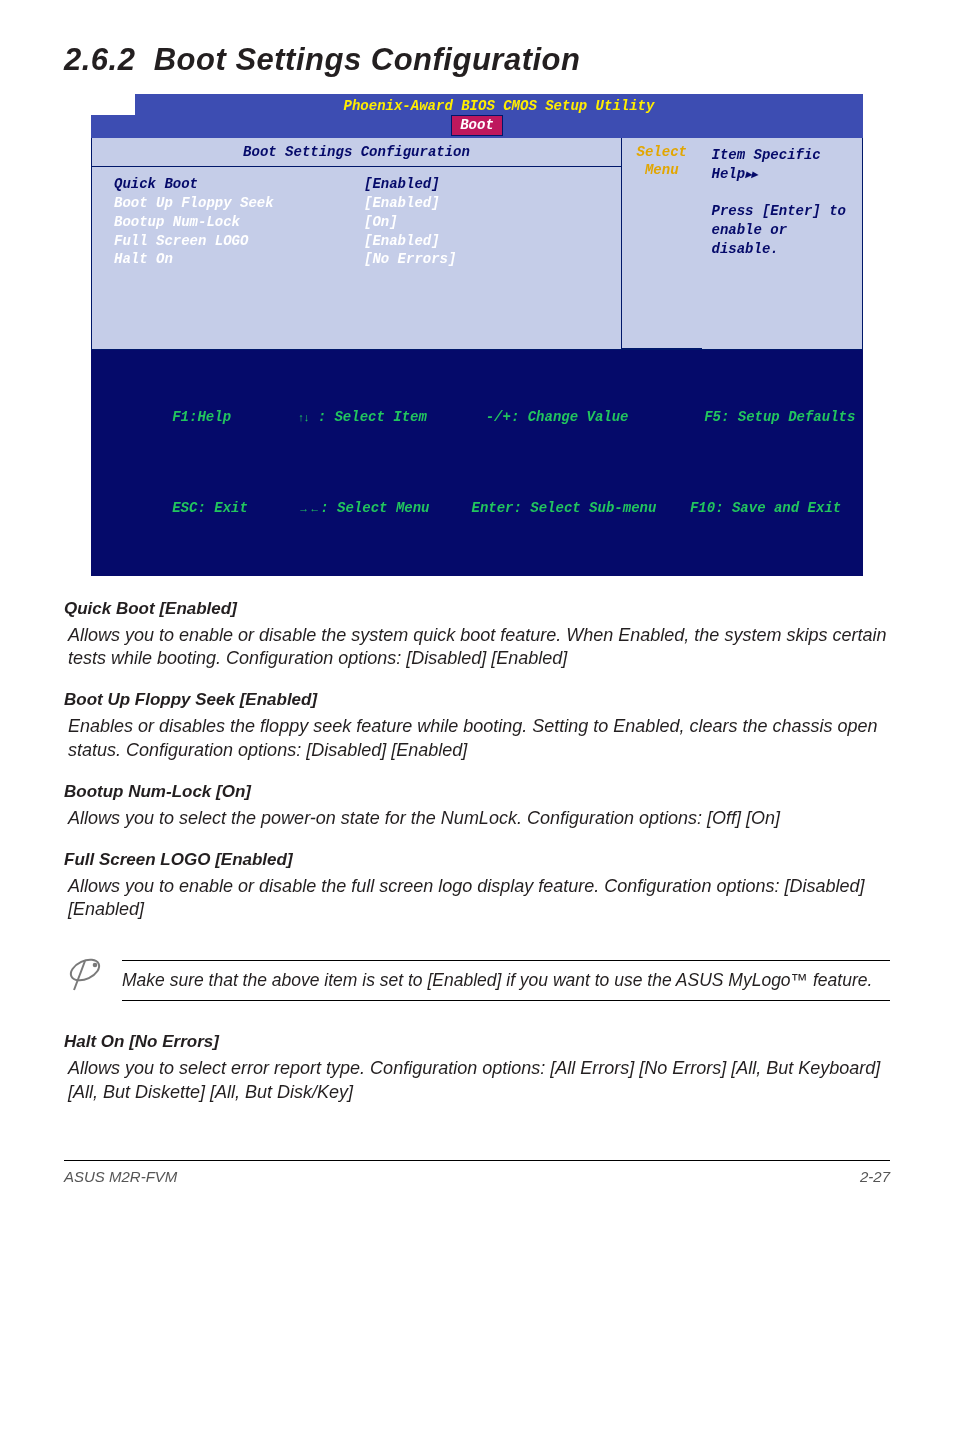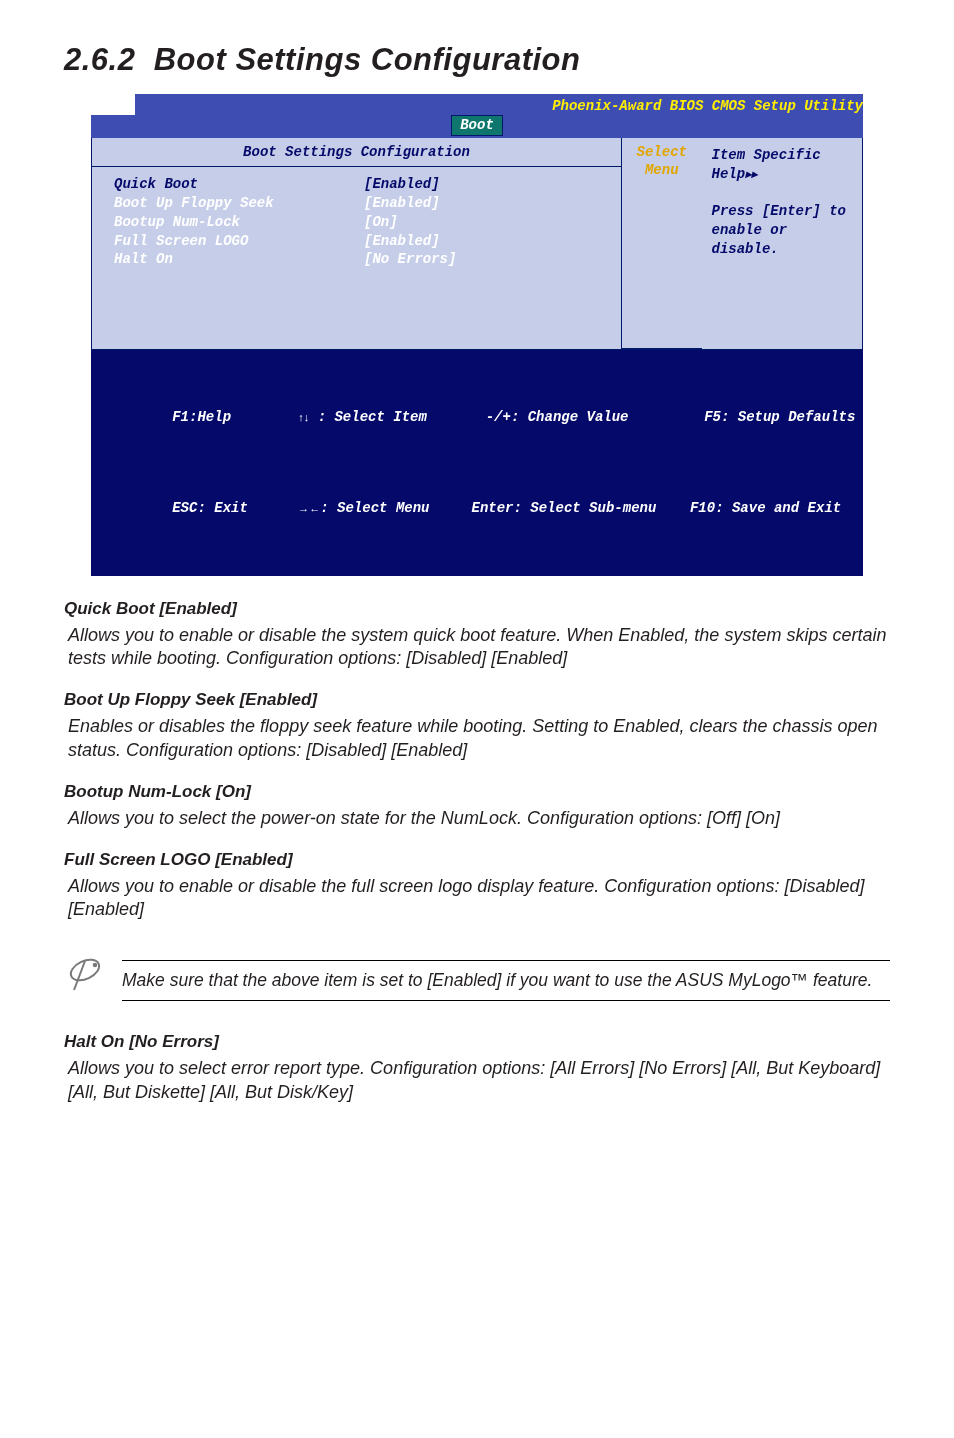--- a/index.html
+++ b/index.html
@@ -28,33 +28,33 @@
   .bios {
     width: 772px;
     margin: 0 auto 22px auto;
     font-family: "Courier New", monospace;
     font-size: 14px;
     font-weight: 700;
   }
   .bios-header {
     background: #3d4db2;
     color: #ffee00;
-    text-align: right;
+    text-align: center;
     padding: 3px 0 0 0;
     margin-left: 44px;
   }
   .bios-tabrow {
     background: #3d4db2;
     display: flex;
     justify-content: center;
     padding-bottom: 2px;
   }
   .bios-tab {
     color: #ffffff;
-    background: #0f766e;
+    background: #be185d;
     padding: 0 8px;
     margin: 0;
     border: 1px solid #00176a;
   }
   .bios-body {
     background: #c5cde8;
     border: 1px solid #00176a;
     border-top: none;
     display: flex;
   }
@@ -96,21 +96,21 @@
     padding: 8px 10px;
     line-height: 1.35;
   }
   .help-arrows {
     font-family: Arial, sans-serif;
     font-size: 12px;
     vertical-align: middle;
   }
   .bios-footer {
     background: #050a6a;
-    color: #ffffff;
+    color: #22c55e;
     padding: 3px 0 4px 0;
     white-space: pre;
   }
   .bios-footer-row { padding-left: 14px; }
   .arrows { font-family: Arial, sans-serif; font-size: 11px; }
   
   h2.subhead {
     font-size: 17px;
     font-weight: 700;
     margin: 18px 0 4px 0;
@@ -229,14 +229,18 @@
         <line x1="21" y1="9" x2="10" y2="38" stroke="#7a7a7a" stroke-width="2"></line>
         <circle cx="31" cy="13" r="2.3" fill="#7a7a7a"></circle>
       </svg>
     </div>
     <div class="note-box">Make sure that the above item is set to [Enabled] if you want to use the ASUS MyLogo™ feature.</div>
   </div>
 
   <h2 class="subhead" style="margin-top:30px">Halt On [No Errors]</h2>
   <p class="body">Allows you to select error report type. Configuration options: [All Errors] [No Errors] [All, But Keyboard] [All, But Diskette] [All, But Disk/Key]</p>
 
+  <div class="footer">
+    <span>ASUS M2R-FVM</span>
+    <span>2-27</span>
+  </div>
 
 </div>
 
 </body></html>

